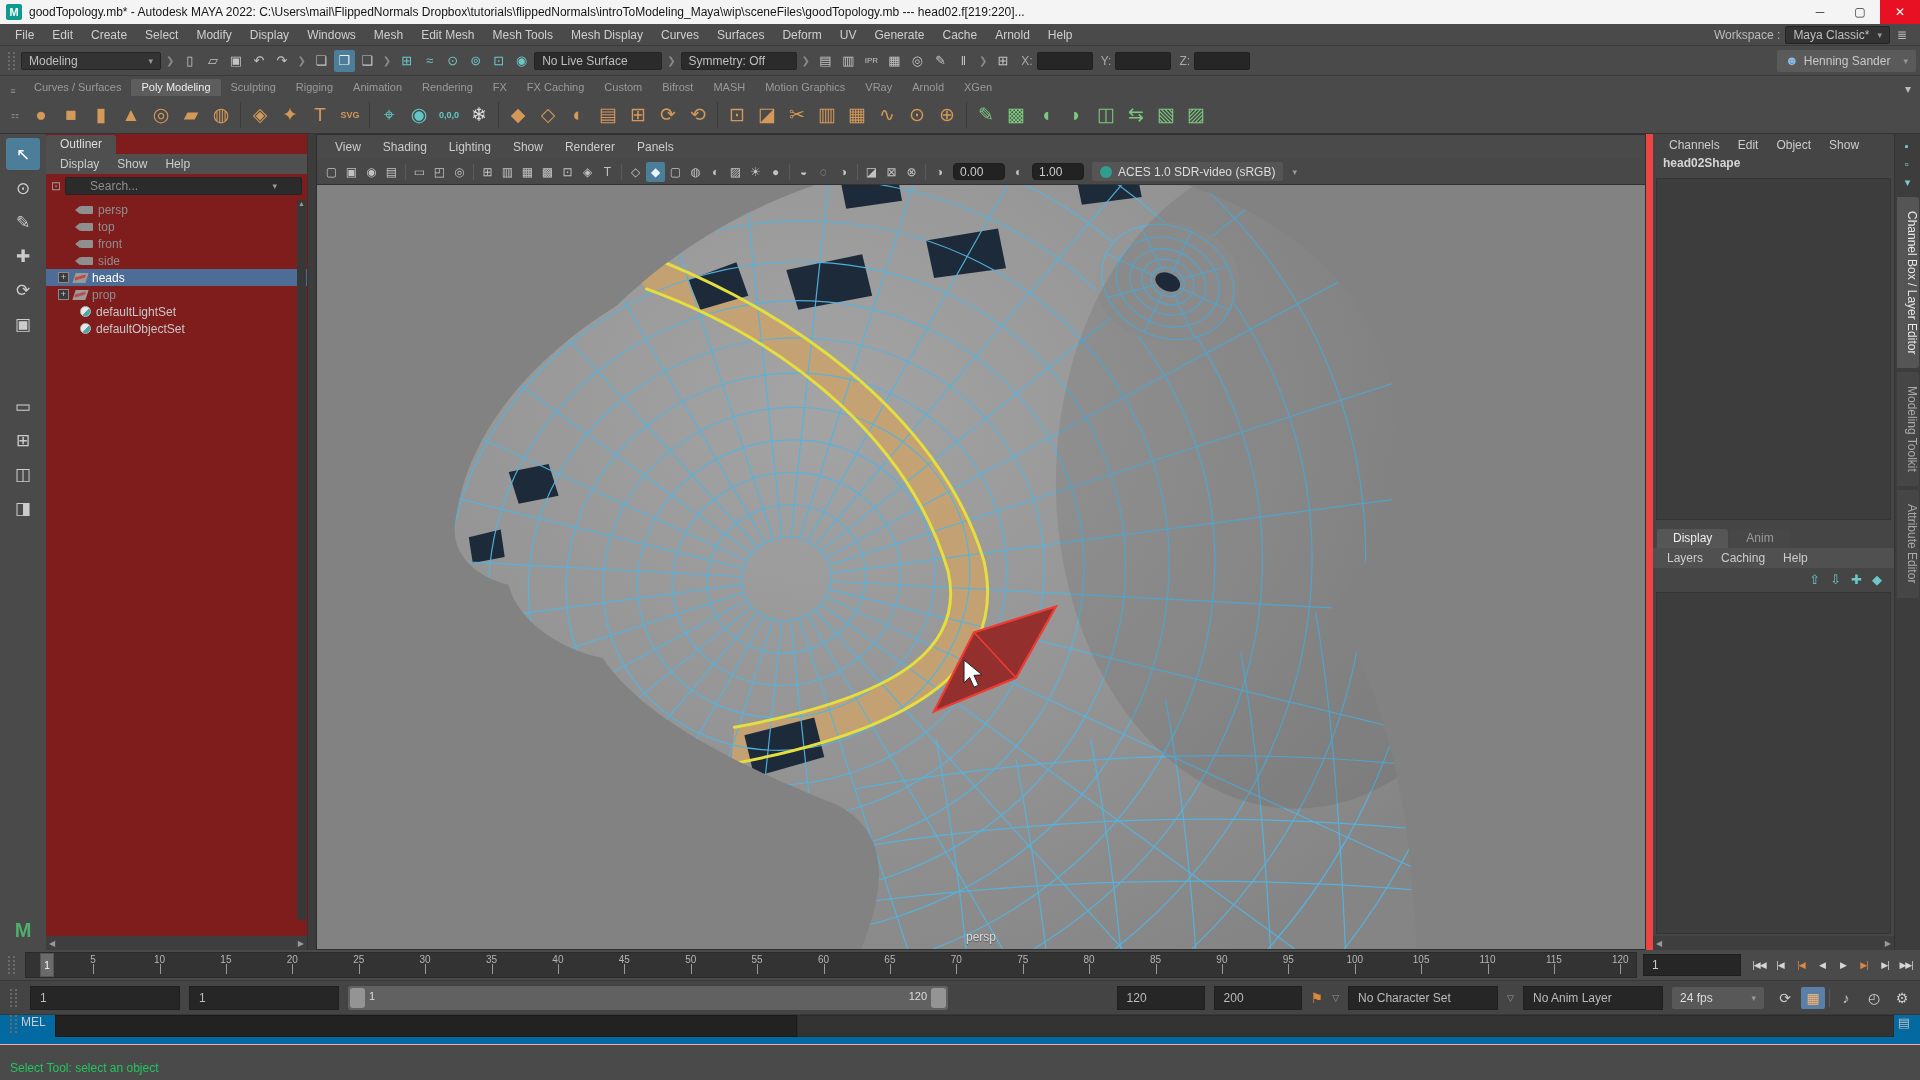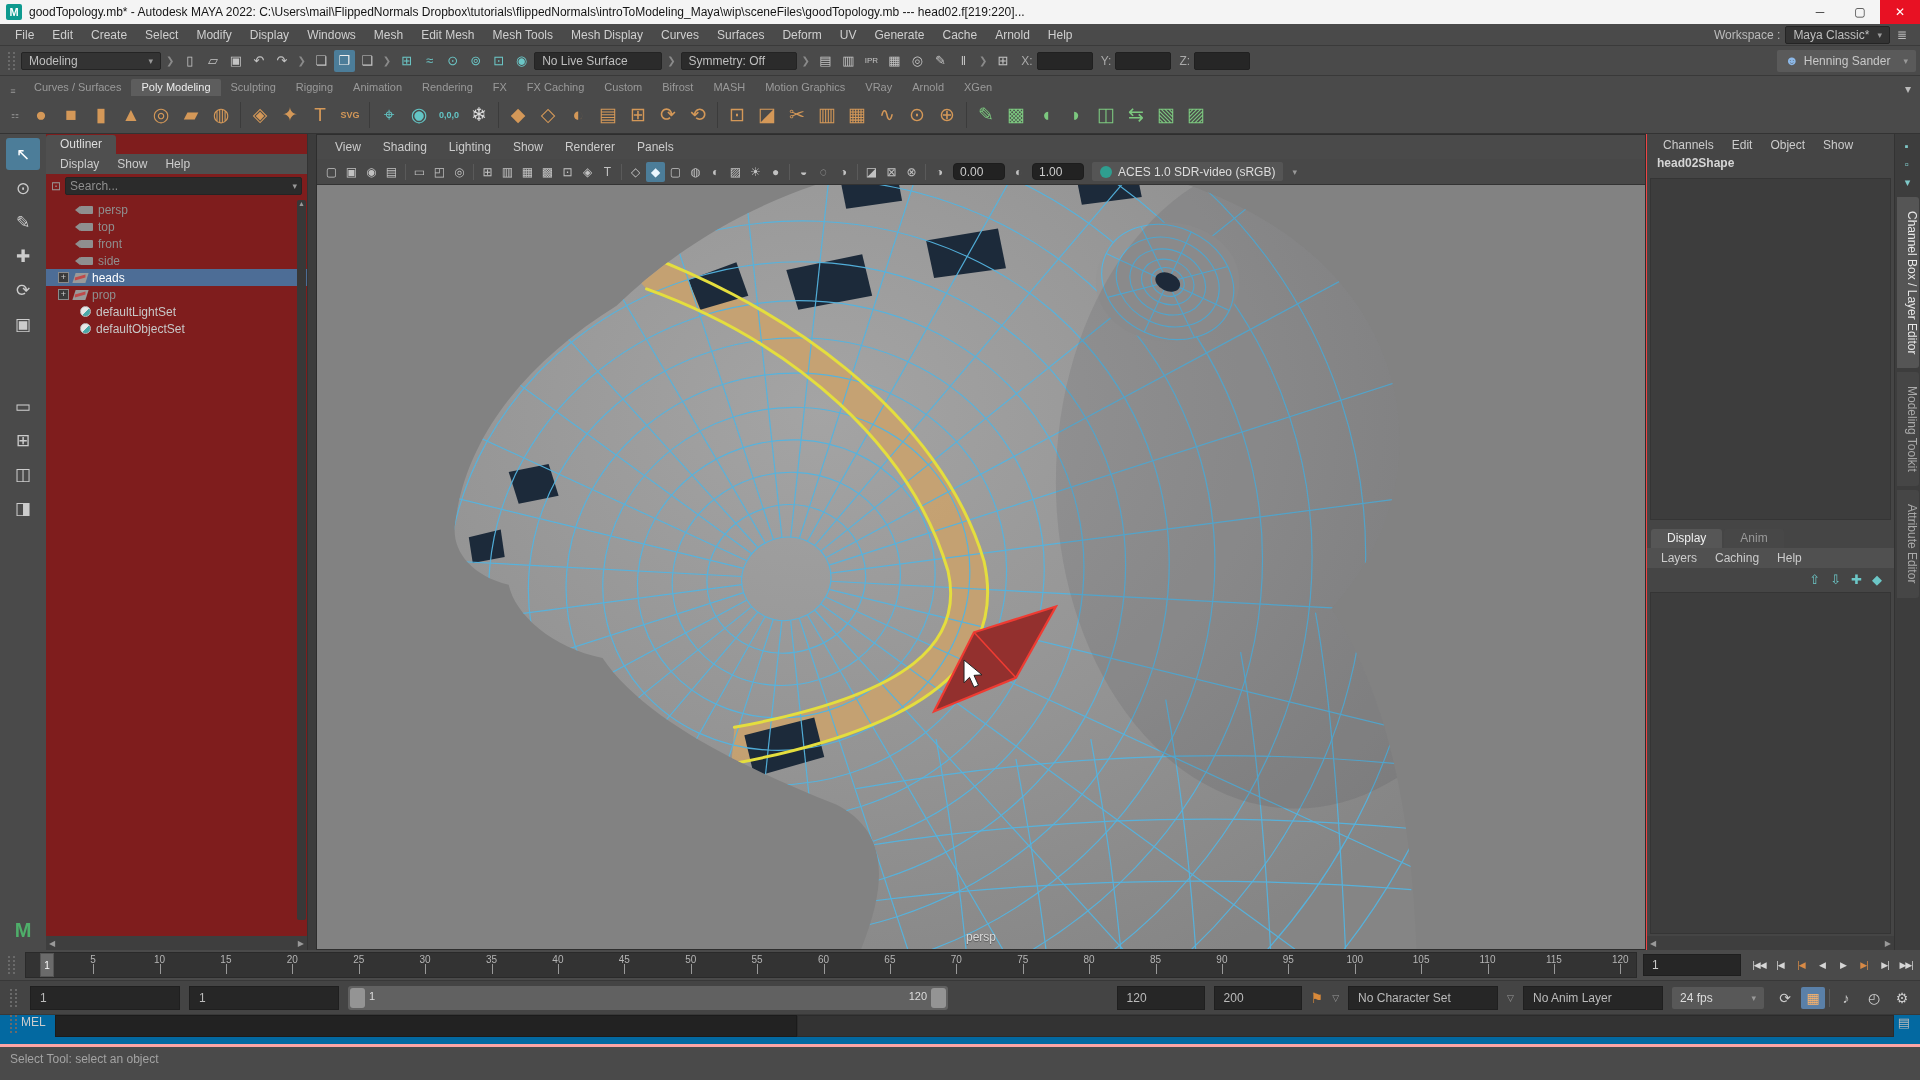--- a/index.html
+++ b/index.html
@@ -62,21 +62,21 @@
   .maya-logo{color:#4fae6a;font-weight:bold;font-size:20px;margin-bottom:8px}
 
   
   .outliner{width:262px;background:#7f1d1d;display:flex;flex-direction:column;flex:none;border-right:1px solid #333}
   .out-tab{height:20px;display:flex;align-items:flex-end}
   .out-tab span{background:#4f4f4f;padding:2px 14px 3px;color:#ddd;border-radius:3px 3px 0 0;font-size:12px}
   .out-menus{height:20px;display:flex;align-items:center;gap:2px;background:#4f4f4f;padding:0 6px}
   .out-menu{padding:0 8px;color:#ccc}
   .out-search{height:24px;display:flex;align-items:center;gap:4px;padding:0 5px}
   .filter-ic{color:#9a9a9a;font-size:12px}
-  .search-box{flex:1;background:#2b2b2b;border:1px solid #242424;border-radius:2px;height:18px;display:flex;align-items:center;padding:0 4px;color:#8f8f8f}
+  .search-box{flex:1;background:#2b2b2b;border:1px solid #242424;border-radius:2px;height:18px;display:flex;align-items:center;padding:0 24px;color:#8f8f8f}
   .search-box .dd{margin-left:auto}
   .out-tree{flex:1;position:relative;overflow:hidden;padding-top:3px}
   .out-row{height:17px;display:flex;align-items:center;gap:5px;padding-left:34px;color:#c8c8c8}
   .out-row.dim{color:#8f8f8f}
   .out-row.sel{background:#4d6d96;color:#fff}
   .out-row.has-exp{padding-left:12px}
   .expander{width:11px;height:11px;border:1px solid #8a8a8a;font-size:9px;line-height:9px;text-align:center;color:#ccc;background:#3a3a3a}
   .ic-cam{width:13px;height:8px;background:#8f8f8f;display:inline-block;position:relative;border-radius:1px;flex:none}
   .ic-cam::before{content:"";position:absolute;left:-5px;top:0;border-right:5px solid #8f8f8f;border-top:4px solid transparent;border-bottom:4px solid transparent}
   .ic-xform{width:13px;height:10px;background:#9a9a9a;transform:skewX(-18deg);display:inline-block;position:relative;flex:none}
@@ -101,21 +101,21 @@
   .vp-canvas{flex:1;position:relative;min-height:0;background:#828282}
   .vp-canvas svg{display:block;width:100%;height:100%}
   .vp-cam-label{position:absolute;bottom:5px;left:0;right:0;text-align:center;color:#d8d8d8;font-size:12px;text-shadow:0 1px 1px rgba(0,0,0,.4)}
   .vp-tooltip{position:absolute;left:3px;bottom:24px;width:218px;height:56px;background:#0c0c08;padding:5px 10px}
   .tt-swatches{display:flex;gap:3px;margin:2px 0 3px 10px}
   .sw{width:24px;height:9px}
   .sw.g{background:#35d23c}.sw.w{background:#f2f2ee}
   .tt-text{color:#fff;font-weight:bold;font-size:18px;margin-left:10px;font-family:"DejaVu Sans","Liberation Sans",sans-serif}
 
   
-  .rightpanel{width:248px;background:#454545;display:flex;flex-direction:column;flex:none;border-left:1px solid #ef4444}
+  .rightpanel{width:248px;background:#454545;display:flex;flex-direction:column;flex:none;border-left:7px solid #ef4444}
   .cb-menus{height:22px;display:flex;align-items:center;gap:2px;padding:0 8px}
   .cb-menu{padding:0 8px;color:#ccc}
   .cb-node{height:20px;padding:0 10px;color:#d5d5d5;font-weight:bold}
   .cb-empty,.layer-empty{flex:1;background:#3d3d3d;border:1px solid #353535;margin:2px 3px}
   .hsplit{height:6px;background:#454545}
   .layer-tabs{height:20px;display:flex;align-items:flex-end;padding:0 4px;gap:2px}
   .layer-tab{padding:2px 16px 3px;color:#999;background:#474747;border-radius:3px 3px 0 0}
   .layer-tab.active{background:#565656;color:#eee}
   .layer-menus{height:20px;display:flex;align-items:center;gap:2px;background:#505050;padding:0 6px}
   .layer-menu{padding:0 8px;color:#ccc}
@@ -158,21 +158,21 @@
   .rg-ic{width:24px;height:22px;display:flex;align-items:center;justify-content:center;font-size:14px;color:#ccc;border-radius:2px}
   .rg-ic.active{background:#5a80a8;color:#ffb469}
   .rg-sep{width:1px;height:18px;background:#5a5a5a}
 
   
   .cmdrow{height:30px;background:#0369a1;display:flex;align-items:flex-start;padding:0 6px;flex:none;border-top:1px solid #383838}
   .mel-label{width:34px;color:#ccc}
   .cmd-input{width:742px;height:22px;background:#222;border:1px solid #1b1b1b;color:#ddd;font-family:"Liberation Mono",monospace;padding:0 6px}
   .cmd-result{flex:1;height:22px;background:#333;border:1px solid #2b2b2b}
   .cmd-ic{color:#bbb;font-size:13px;padding:0 4px}
-  .helprow{height:36px;background:#4a4a4a;display:flex;align-items:flex-start;padding:5px 10px;color:#a3a3a3;flex:none;border-top:3px solid #fca5a5}
+  .helprow{height:36px;background:#4a4a4a;display:flex;align-items:flex-end;padding:5px 10px;color:#22c55e;flex:none;border-top:1px solid #fca5a5}
 </style>
 </head>
 <body>
 
 <div class="app">
 
   <div class="titlebar">
     <span class="maya-badge">M</span>
     <span class="title-text">goodTopology.mb* - Autodesk MAYA 2022: C:\Users\mail\FlippedNormals Dropbox\tutorials\flippedNormals\introToModeling_Maya\wip\sceneFiles\goodTopology.mb  ---  head02.f[219:220]...</span>
     <span class="winbtns">

